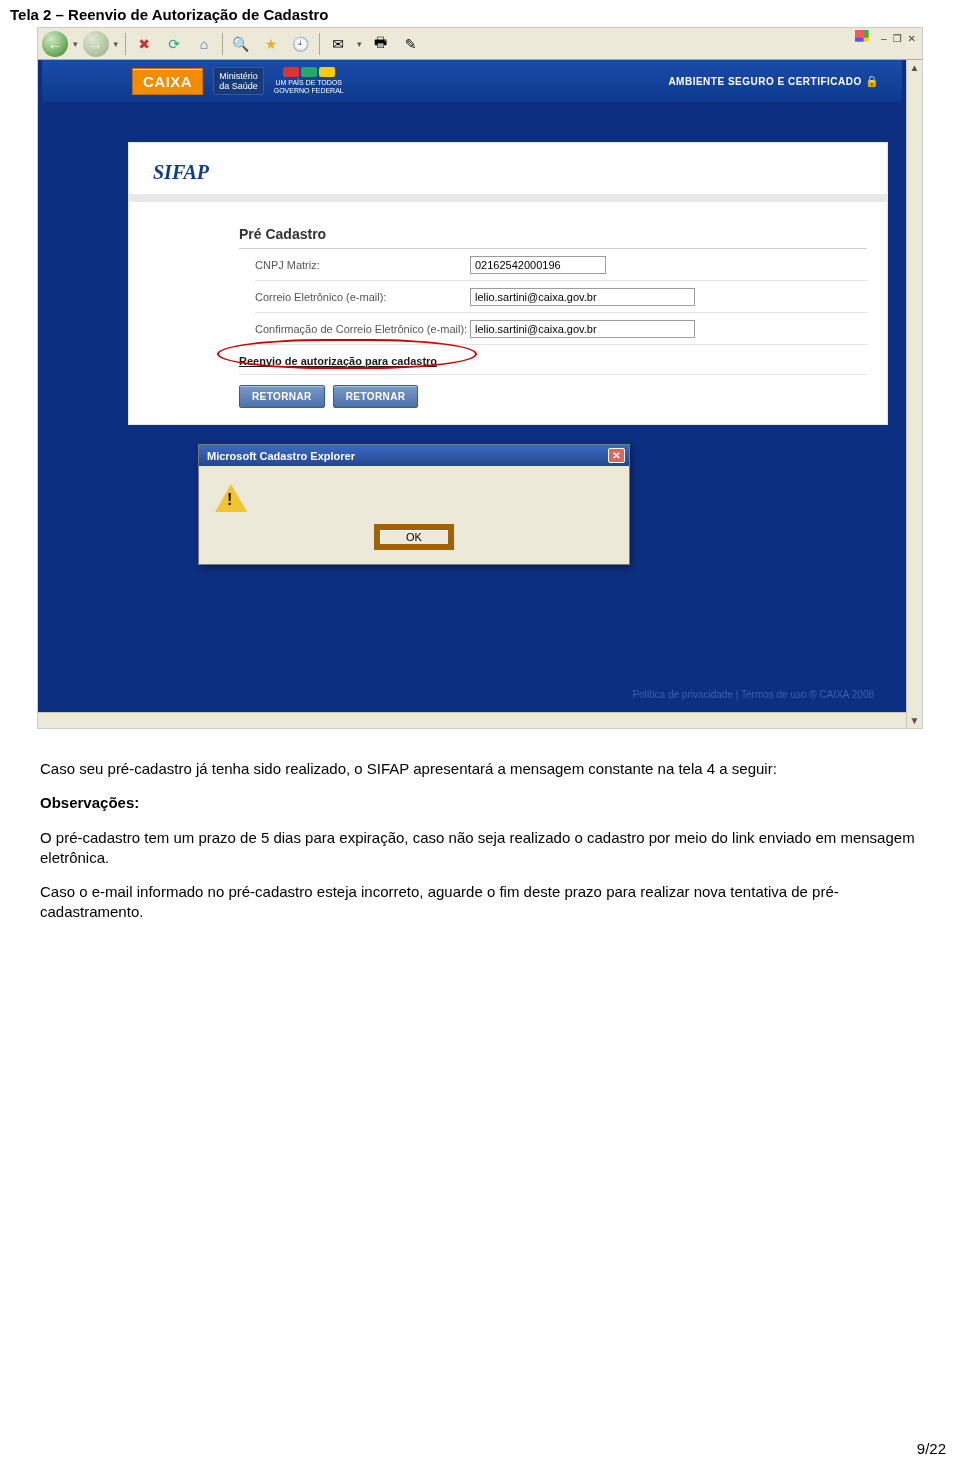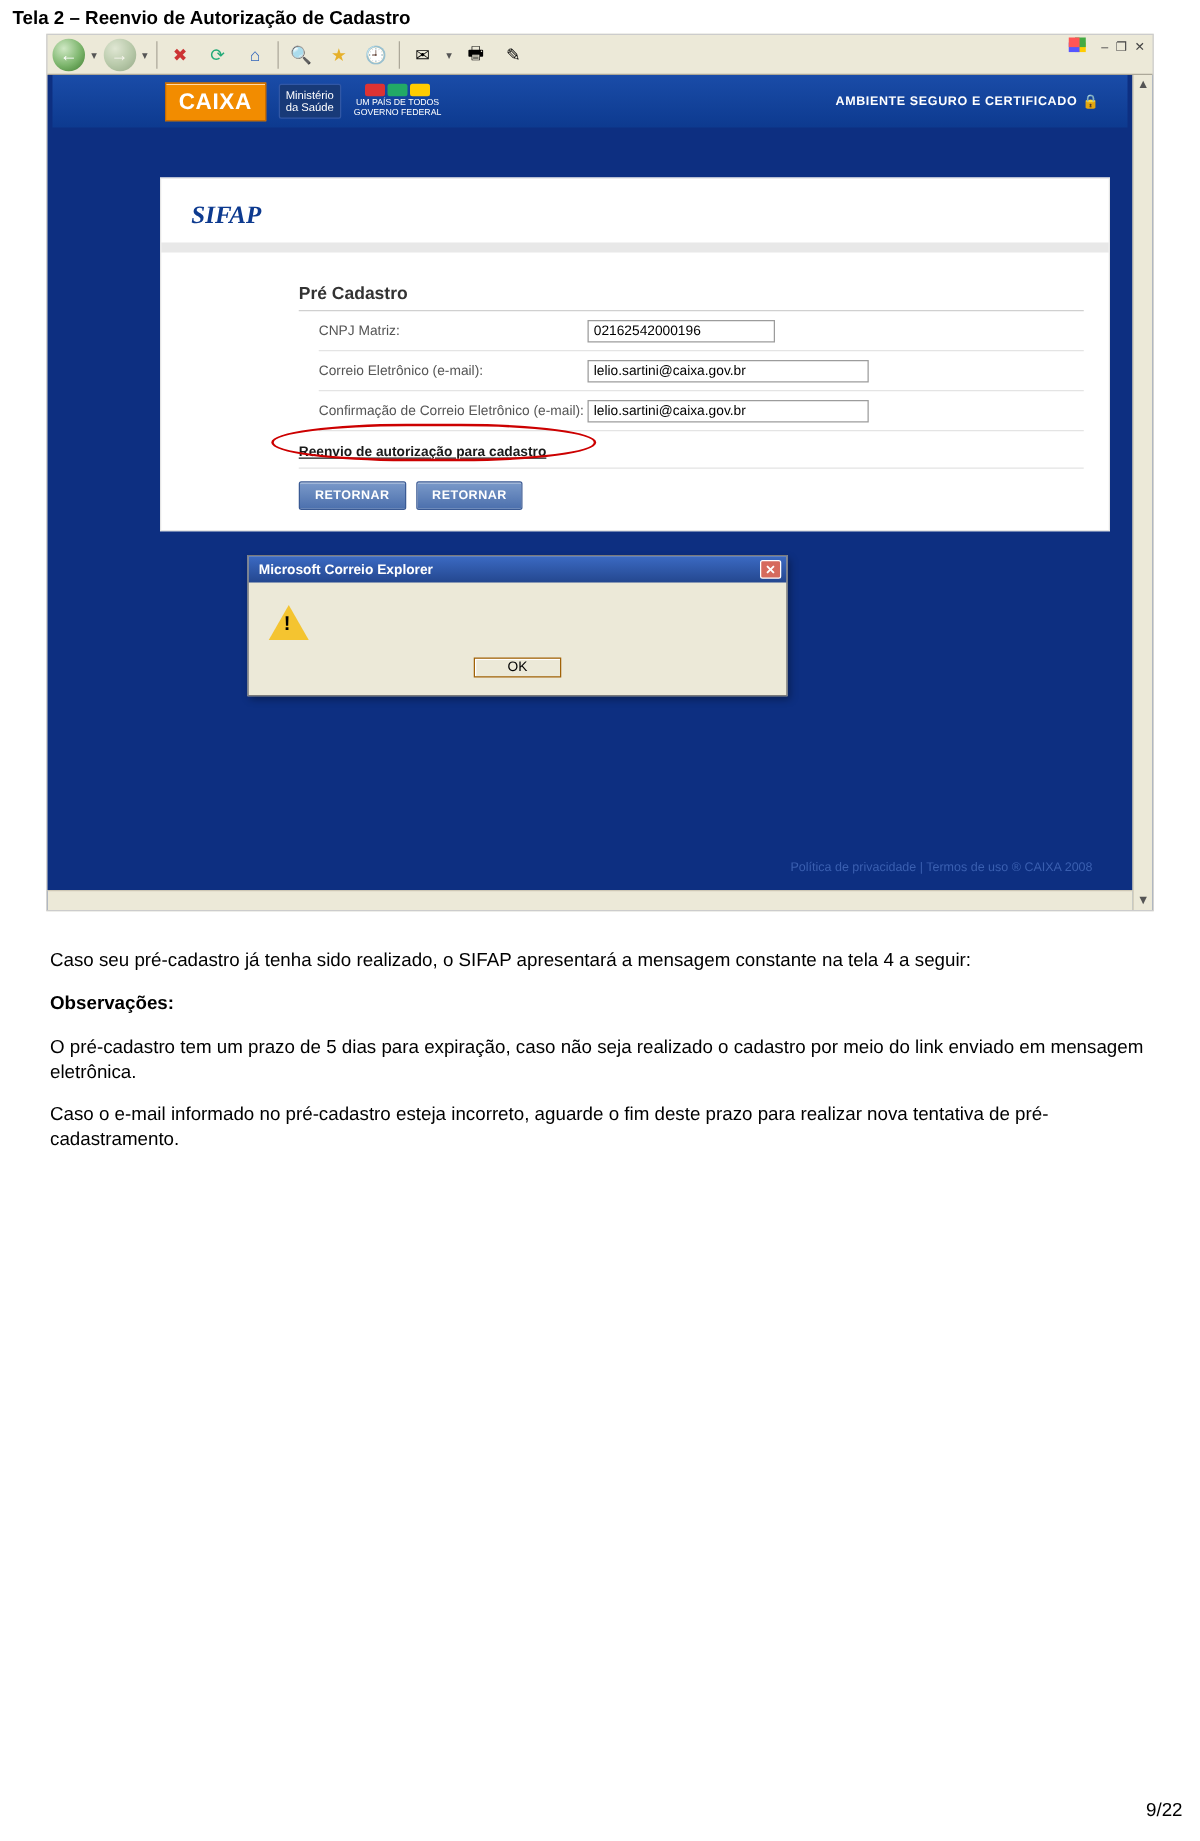--- a/index.html
+++ b/index.html
@@ -84,21 +84,21 @@
     height: 42px;
     margin: 0 4px;
     display:flex; align-items:center; justify-content:space-between;
     padding: 0 22px 0 90px;
     color:#fff;
     font-size:10px;
   }
   .brand-left { display:flex; align-items:center; gap:10px; }
   .caixa-logo {
     background:#f28c00; color:#fff; font-weight:bold;
-    font-size:18px; padding:4px 10px; border-radius:0;
+    font-size:15px; padding:4px 10px; border-radius:0;
     letter-spacing:0.5px;
     border:1px solid #c86b00;
     box-shadow: inset 0 1px 0 #ffd9a8;
   }
   .ms-badge {
     background:#183a78; color:#fff; font-size:9px; line-height:10px;
     padding:3px 5px; border:1px solid #3157a5; border-radius:2px;
   }
   .br-badge {
     display:flex; flex-direction:column; align-items:center;
@@ -135,21 +135,21 @@
     padding: 7px 0 6px 0;
     margin-right: 20px;
     font-size:11px; color:#555;margin-left:16px;
   }
   .form-row label { width: 215px; }
   .form-row input {
     font-size:11px; padding: 2px 4px;
     border:1px solid #9c9c9c; background:#fff;
     height: 18px; width: 225px;
   }
-  .form-row.cnpj input { width: 150px; }
+  .form-row.cnpj input { width: 136px; }
 
   .resend-line {
     position:relative;
     margin-right:20px;
     padding: 7px 0 6px 0;
     border-bottom:1px solid #e4e4e4;
   }
   .resend-link {
     font-size:11px; font-weight:bold; color:#1a1a1a;
     text-decoration: underline;
@@ -216,21 +216,21 @@
     border-bottom:28px solid #f4c430;
     position:relative;
   }
   .warn-icon::after {
     content:"!"; position:absolute; left:-4px; top:7px;
     font-weight:bold; color:#000; font-size:16px;
   }
   .ie-btns { text-align:center; padding: 4px 0 14px 0; }
   .ok-btn {
     font-size:11px; padding: 1px 26px;
-    background:#ece9d8; border:1px solid #a16207;
+    background:#ece9d8; border:6px solid #a16207;
     box-shadow: 1px 1px 0 #fff inset;
   }
 
   
   .doc-body { width: 880px; margin: 0 auto; font-size: 15px; line-height: 1.35; }
   .doc-body p { margin: 14px 0; }
   .doc-body .obs-label { font-weight: bold; }
 
   .page-num {
     position: absolute;
@@ -367,21 +367,21 @@
     </div>
 
     <div class="scroll-right">
       <span class="scroll-arrow">▲</span>
       <span class="scroll-arrow">▼</span>
     </div>
     <div class="scroll-bottom"></div>
 
     <div class="ie-dialog">
       <div class="ie-title">
-        <span>Microsoft Correio Explorer</span>
+        <span>Microsoft Cadastro Explorer</span>
         <span class="ie-close">✕</span>
       </div>
       <div class="ie-body">
         <span class="warn-icon"></span>
       </div>
       <div class="ie-btns">
         <button class="ok-btn">OK</button>
       </div>
     </div>
 

